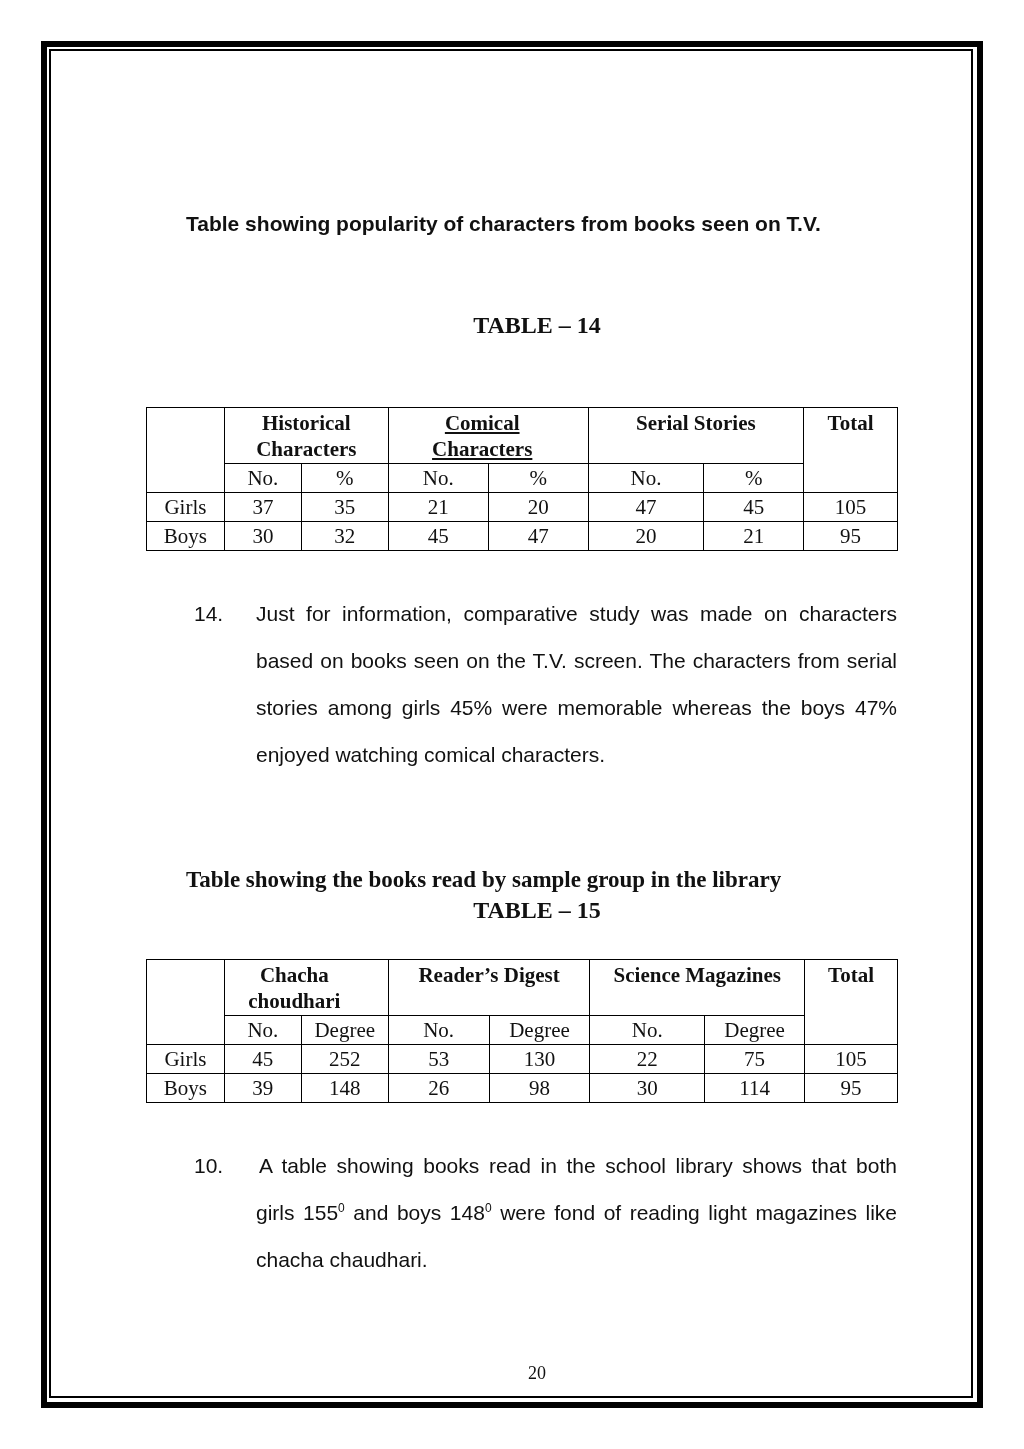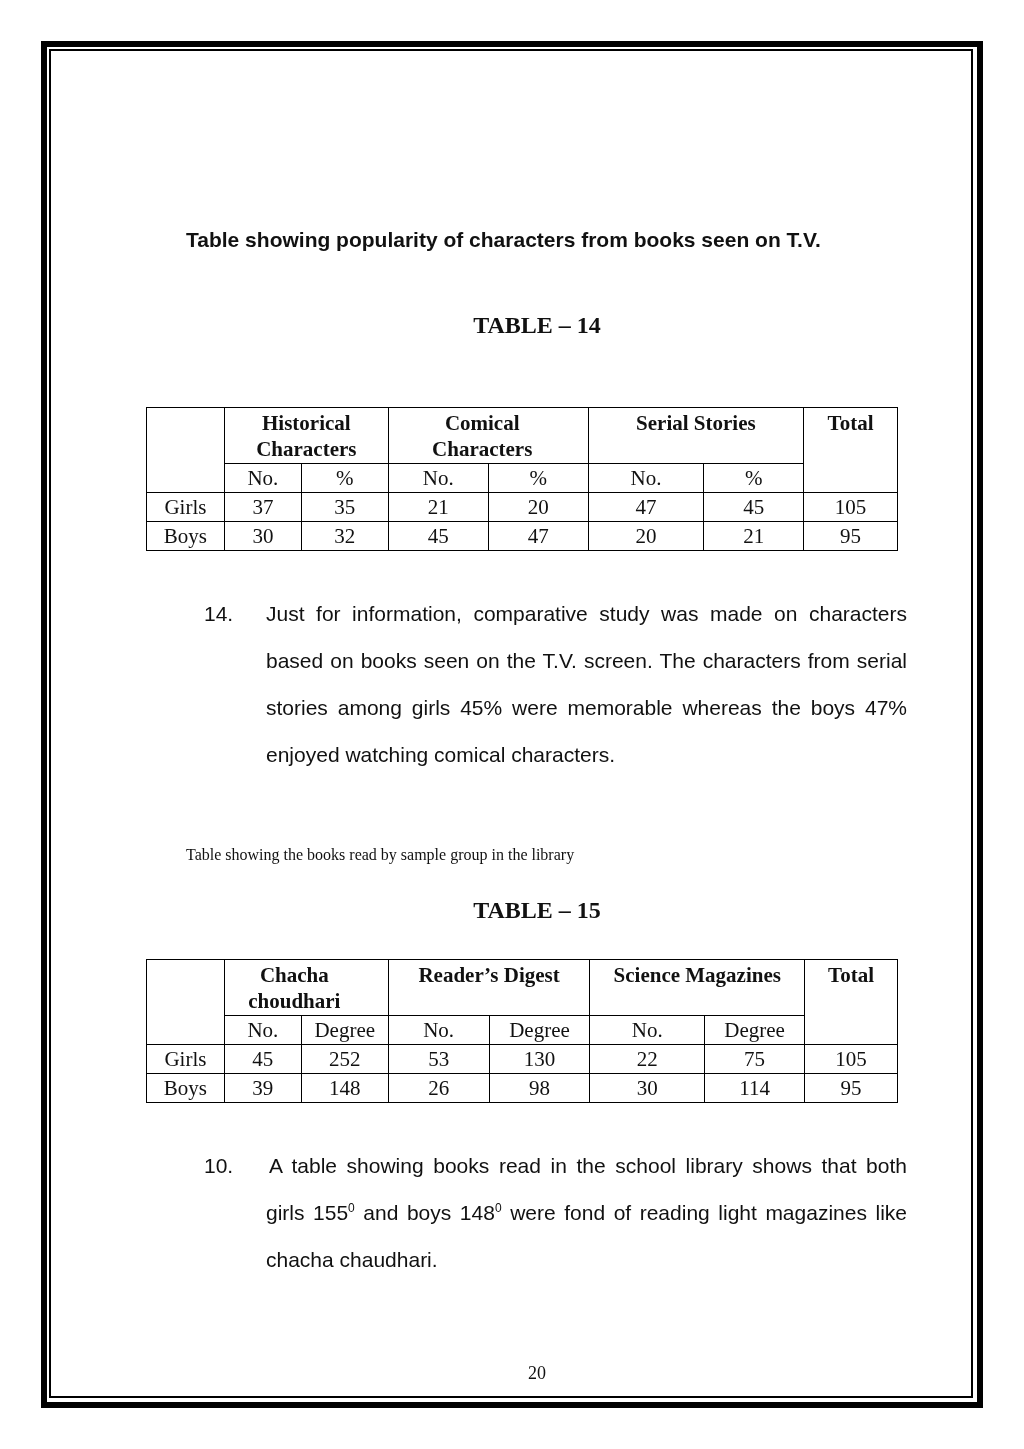--- a/index.html
+++ b/index.html
@@ -2,30 +2,30 @@
 <html><head>
 <meta charset="utf-8">
 <style>
   html, body { margin: 0; padding: 0; background: #ffffff; }
   body { width: 1024px; height: 1449px; position: relative; overflow: hidden; color: #111; }
   .frame-outer { position: absolute; left: 41px; top: 41px; width: 930px; height: 1355px; border: 6px solid #000; }
   .frame-inner { position: absolute; left: 49px; top: 49px; width: 924px; height: 1349px; border: 2px solid #000; box-sizing: border-box; }
   .sans { font-family: "Liberation Sans", sans-serif; }
   .serif { font-family: "Liberation Serif", serif; }
   .abs { position: absolute; }
-  .caption14 { left: 186px; top: 216px; width: 694px; font-size: 21px; font-weight: bold; line-height: 48px; text-align: justify; }
+  .caption14 { left: 186px; top: 200px; width: 694px; font-size: 21px; font-weight: bold; line-height: 48px; text-align: justify; }
   .title { left: 0; width: 1074px; text-align: center; font-size: 24px; font-weight: bold; }
   table.data { position: absolute; border-collapse: collapse; font-family: "Liberation Serif", serif; font-size: 21px; }
   table.data td, table.data th { border: 1px solid #000; text-align: center; padding: 0; }
   table.data th { font-weight: bold; vertical-align: top; line-height: 26px; padding-top: 2px; }
   table.data td { height: 28px; line-height: 28px; }
-  .para { left: 204px; width: 703px; font-size: 21px; line-height: 47px; }
+  .para { left: 194px; width: 703px; font-size: 21px; line-height: 47px; }
   .para .num { position: absolute; left: 0; top: 0; }
   .para .body { margin-left: 62px; text-align: justify; text-align-last: left; }
-  .caption15 { left: 186px; top: 846px; font-size: 16px; font-weight: normal; }
+  .caption15 { left: 186px; top: 867px; font-size: 23px; font-weight: bold; }
   .pageno { left: 0; width: 1074px; text-align: center; top: 1363px; font-size: 18px; }
   sup { font-size: 12px; line-height: 0; }
 </style>
 </head>
 <body>
 
 <div class="frame-outer"></div>
 <div class="frame-inner"></div>
 
 <div class="abs sans caption14">Table showing popularity of characters from books seen on T.V.</div>
@@ -39,21 +39,21 @@
       <col style="width:100px">
       <col style="width:100px">
       <col style="width:116px">
       <col style="width:100px">
       <col style="width:94px">
   </colgroup>
   <tbody>
       <tr style="height:56px;">
     <th rowspan="2"></th>
     <th colspan="2" style="padding-left:20px;padding-right:20px;">Historical Characters</th>
-    <th colspan="2" style="padding-left:16px;padding-right:28px;">Comical Characters</th>
+    <th colspan="2" style="padding-left:16px;padding-right:28px;text-decoration:underline;">Comical Characters</th>
     <th colspan="2">Serial Stories</th>
     <th rowspan="2">Total</th>
   </tr>
   <tr>
     <td>No.</td>
     <td>%</td>
     <td>No.</td>
     <td>%</td>
     <td>No.</td>
     <td>%</td>

